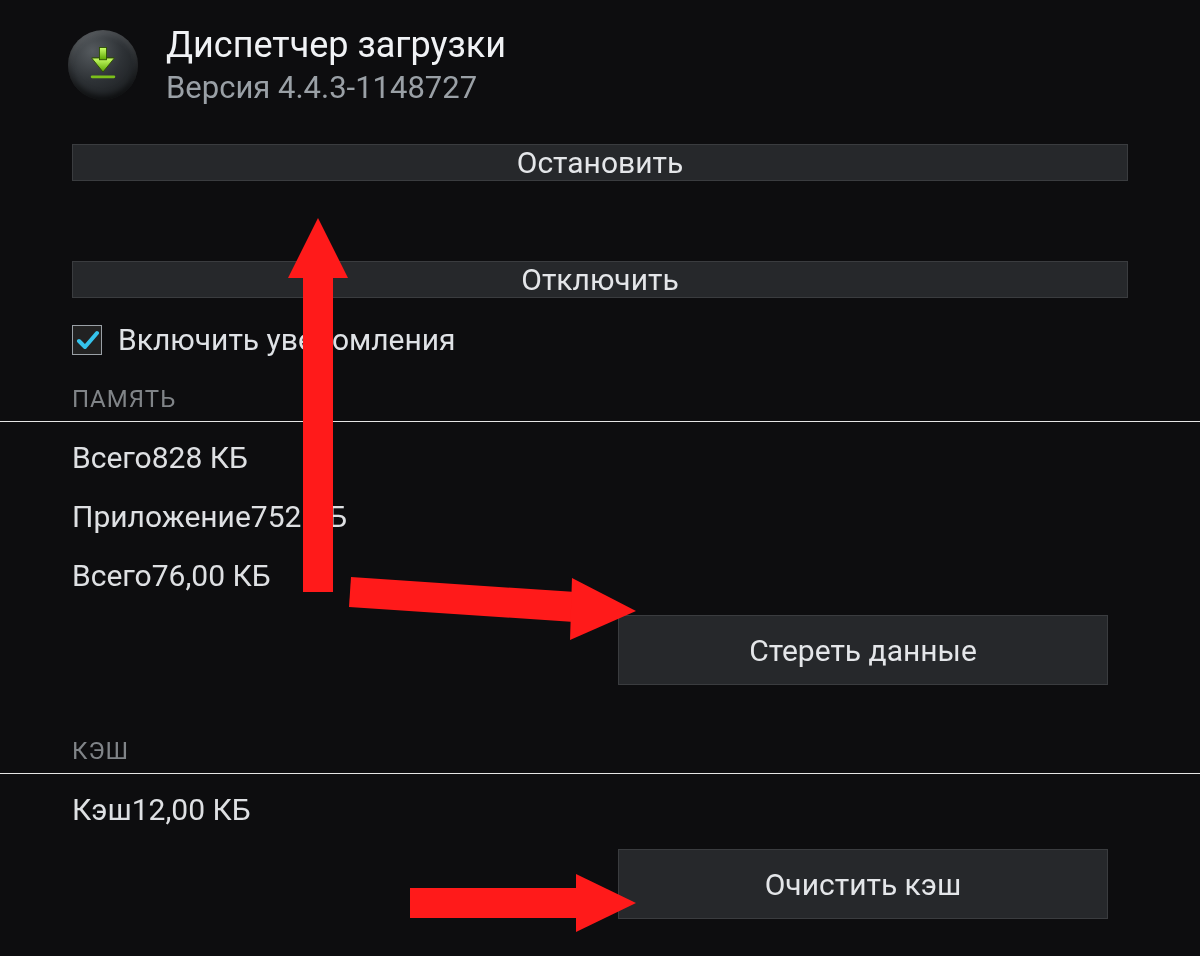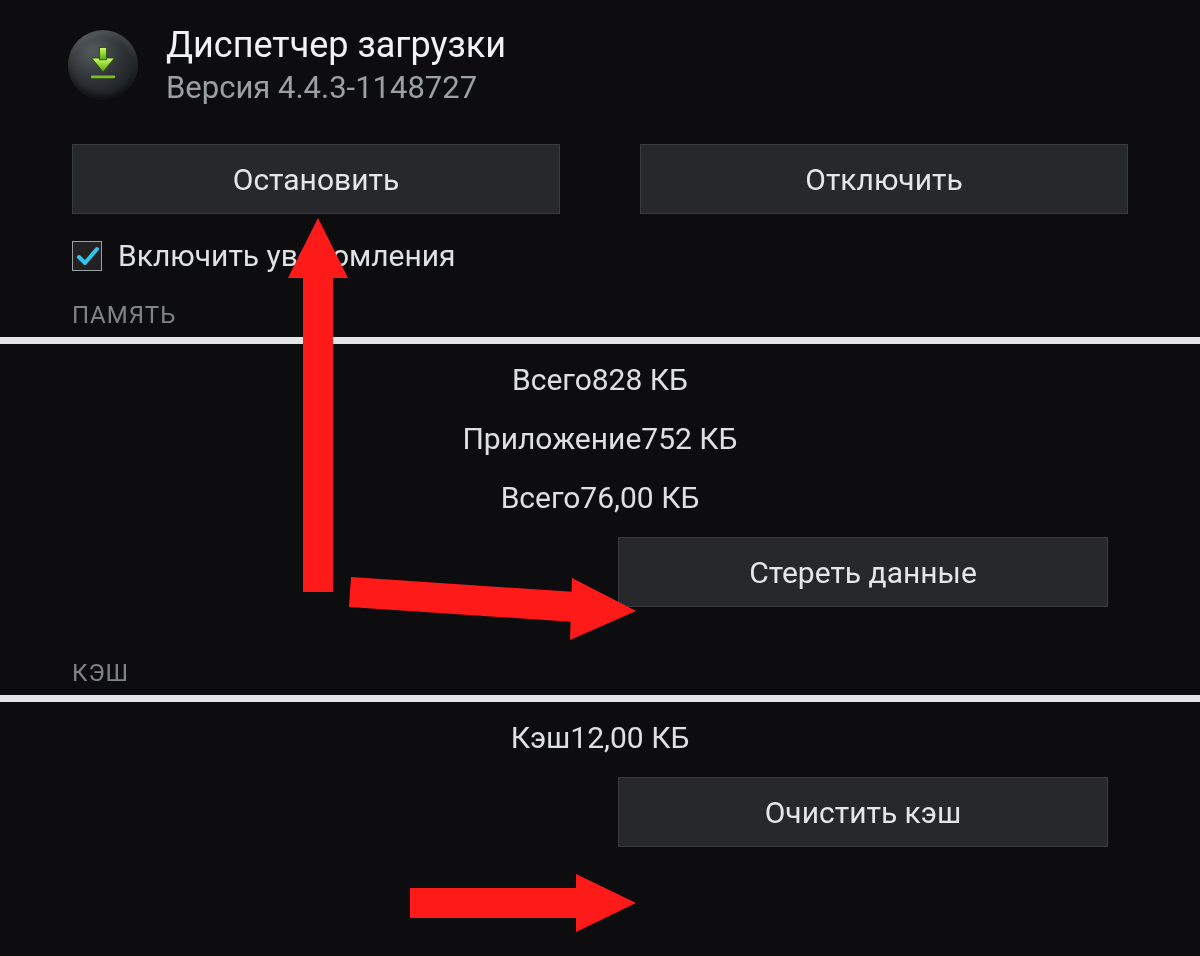--- a/index.html
+++ b/index.html
@@ -2,28 +2,28 @@
 <html><head>
 <meta charset="utf-8">
 <style>
   html,body{margin:0;padding:0;background:#0d0d0f;color:#e8eaed;font-family:"Roboto","Helvetica Neue",Arial,sans-serif;}
   body{width:1200px;height:956px;overflow:hidden;position:relative;}
   .header{display:flex;align-items:center;padding:24px 14px 20px 68px;}
   .app-icon{width:70px;height:70px;border-radius:50%;background:radial-gradient(circle at 35% 30%,#555a5e 0%,#2e3236 45%,#121416 100%);box-shadow:inset 0 -4px 6px rgba(0,0,0,.6),inset 0 4px 6px rgba(255,255,255,.15);display:flex;align-items:center;justify-content:center;margin-right:28px;flex-shrink:0;}
   .app-icon svg{width:42px;height:42px;}
   .app-title{font-size:36px;font-weight:400;color:#f0f2f5;line-height:1.2;}
   .app-version{font-size:31px;color:#9aa0a6;margin-top:2px;}
-  .btn-row{display:flex;gap:80px;padding:0 72px;margin-top:18px;}
+  .btn-row{display:flex;gap:80px;padding:0 72px;margin-top:18px;flex-direction:column;}
   .btn{flex:1;height:68px;background:#26282b;border:1px solid #3a3c3f;color:#e4e6e9;font-size:30px;font-weight:400;display:flex;align-items:center;justify-content:center;cursor:pointer;user-select:none;}
   .chk-row{display:flex;align-items:center;padding:24px 72px 26px 72px;}
   .chk{width:28px;height:28px;border:1px solid #9aa0a6;margin-right:16px;display:flex;align-items:center;justify-content:center;background:#222;}
   .chk svg{width:24px;height:24px;}
   .chk-label{font-size:30px;color:#dfe2e6;}
-  .section-title{font-size:24px;color:#808488;letter-spacing:1px;padding:2px 72px 8px;border-bottom:7px solid #e5e5e5;margin-bottom:6px;}
-  .kv{display:flex;justify-content:center;align-items:center;padding:12px 72px;font-size:30px;color:#dee0e3;}
+  .section-title{font-size:24px;color:#808488;letter-spacing:1px;padding:2px 72px 8px;border-bottom:1px solid #e5e5e5;margin-bottom:6px;}
+  .kv{display:flex;justify-content:flex-start;align-items:center;padding:12px 72px;font-size:30px;color:#dee0e3;}
   .kv .k{}
   .kv .v{}
   .btn-right{display:flex;justify-content:flex-end;padding:10px 92px 24px;}
   .btn-right .btn{flex:0 0 488px;}
   .cache-top{margin-top:26px;}
   
   .ann{position:absolute;pointer-events:none;}
 </style>
 </head>
 <body>

